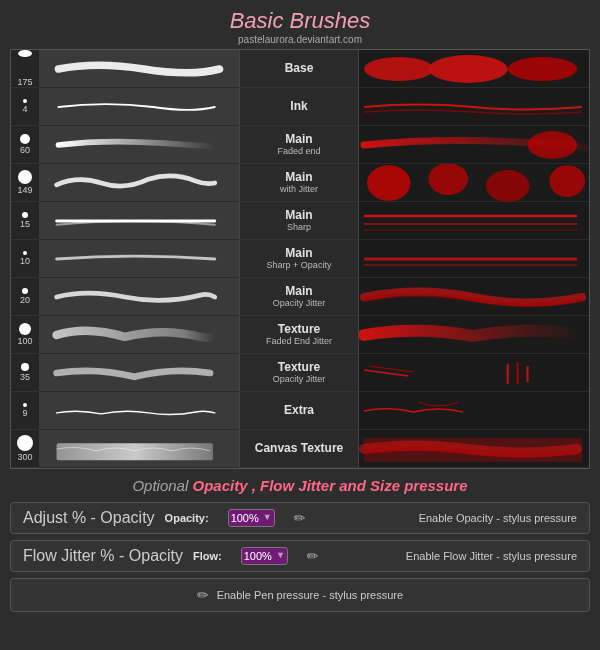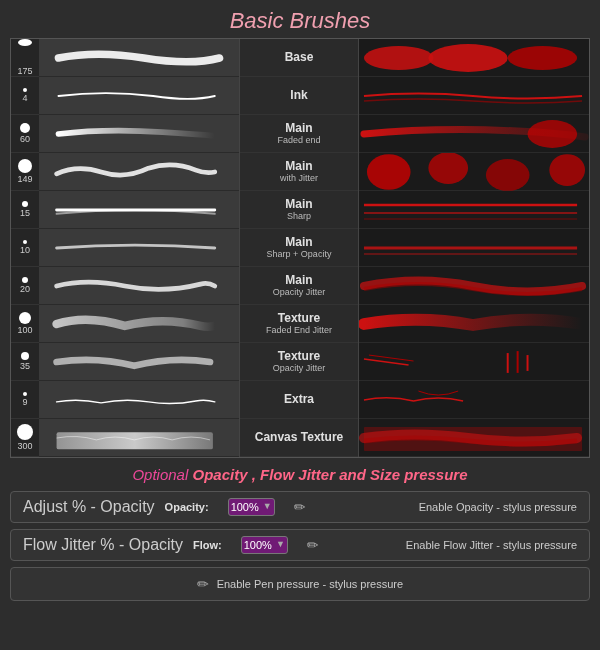--- a/index.html
+++ b/index.html
@@ -129,21 +129,21 @@
     .controls {
       width: 580px;
       margin-top: 8px;
     }
     .optional-title {
       text-align: center;
       font-size: 15px;
       margin-bottom: 8px;
     }
     .optional-word {
-      color: #ec4899;
+      color: #a3a3a3;
       font-style: italic;
       margin-top: 32px;
     }
     .optional-highlight {
       color: #ff6688;
       font-style: italic;
       font-weight: bold;
     }
 
     .control-row {
@@ -214,20 +214,21 @@
 
     
   </style>
 </head>
 <body>
 
 <div class="page">
 
   <div class="header">
     <div class="header-title">Basic Brushes</div>
+    <div class="header-subtitle">pastelaurora.deviantart.com</div>
   </div>
 
   <div class="brush-table">
 
     <div class="size-col" id="size-col">
         <div class="size-cell">
           <div style="width:14px;height:14px;background:white;border-radius:50%;margin-bottom:1px;"></div>
                   <span style="color:#ccc;font-size:9px;margin-top:19px;">175</span>
         </div>
         <div class="size-cell">

